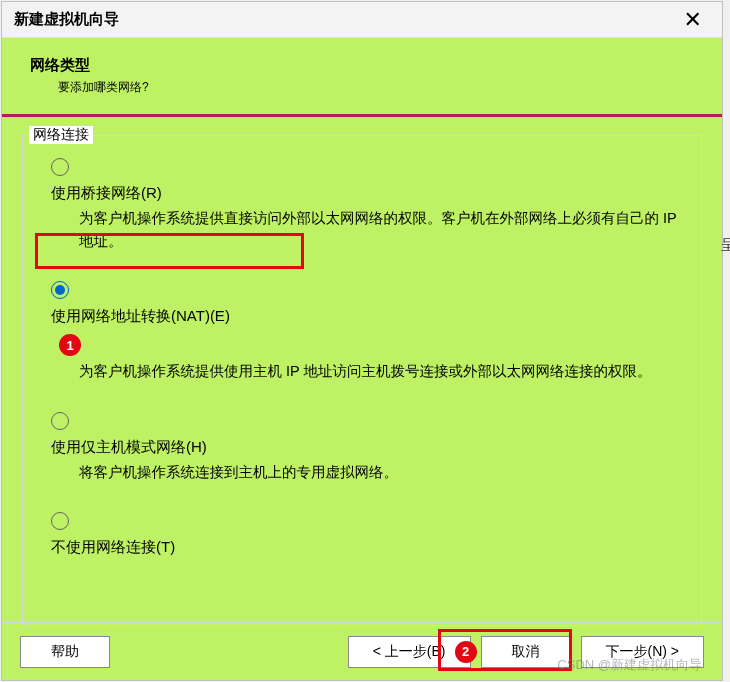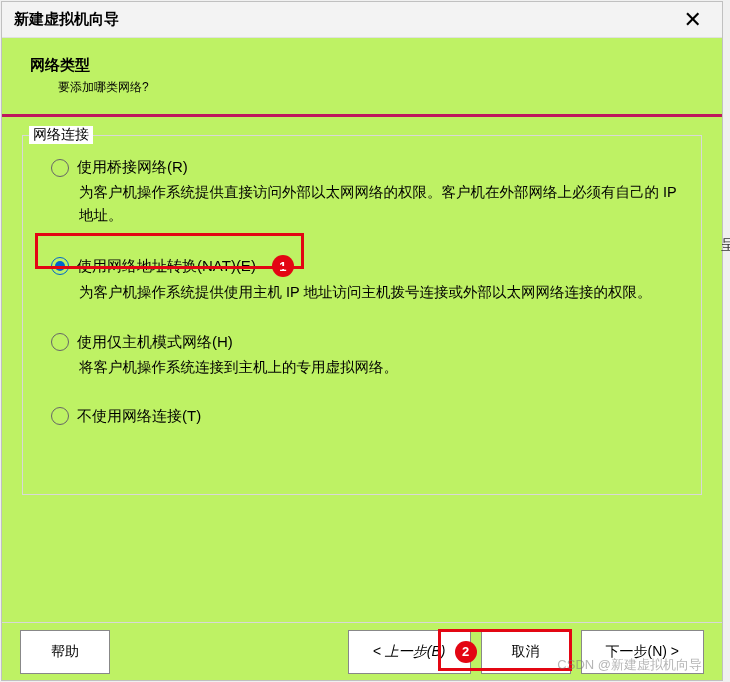--- a/index.html
+++ b/index.html
@@ -76,23 +76,23 @@
       color: #000;
     }
     .radio-option {
       margin-bottom: 28px;
     }
     .radio-option:last-child {
       margin-bottom: 0;
     }
     .radio-row {
       display: flex;
-      align-items: center;
       gap: 8px;
       position: relative;
+      flex-direction: column;
     }
     .radio {
       width: 18px;
       height: 18px;
       border: 1.5px solid #666;
       border-radius: 50%;
       flex-shrink: 0;
       display: inline-flex;
       align-items: center;
       justify-content: center;
@@ -151,21 +151,21 @@
       left: 0;
       right: 0;
       height: 58px;
       border-top: 1px solid #d8d8d8;
       display: flex;
       align-items: center;
       padding: 0 18px;
       gap: 10px;
     }
     .btn {
-      height: 44px;
+      height: 32px;
       padding: 0 24px;
       background: #fff;
       border: 1px solid #888;
       font-size: 14px;
       cursor: pointer;
       display: inline-flex;
       align-items: center;
       justify-content: center;
       min-width: 90px;
     }
@@ -267,21 +267,21 @@
       </div>
 
       <div class="highlight-box highlight-nat"></div>
     </div>
   </div>
 
   <div class="footer">
     <button class="btn">帮助</button>
     <div class="footer-spacer"></div>
     <div class="btn-back-wrap">
-      <button class="btn" style="min-width:118px;font-style:italic;">&lt; 上一步(B)</button>
+      <button class="btn" style="min-width:118px;">&lt; 上一步(B)</button>
       <span class="badge-inline">2</span>
     </div>
     <button class="btn">取消</button>
     <button class="btn" style="min-width:118px;">下一步(N) &gt;</button>
   </div>
 
   <div class="highlight-box highlight-next"></div>
 
   <div class="watermark">CSDN @新建虚拟机向导</div>
 </div>

